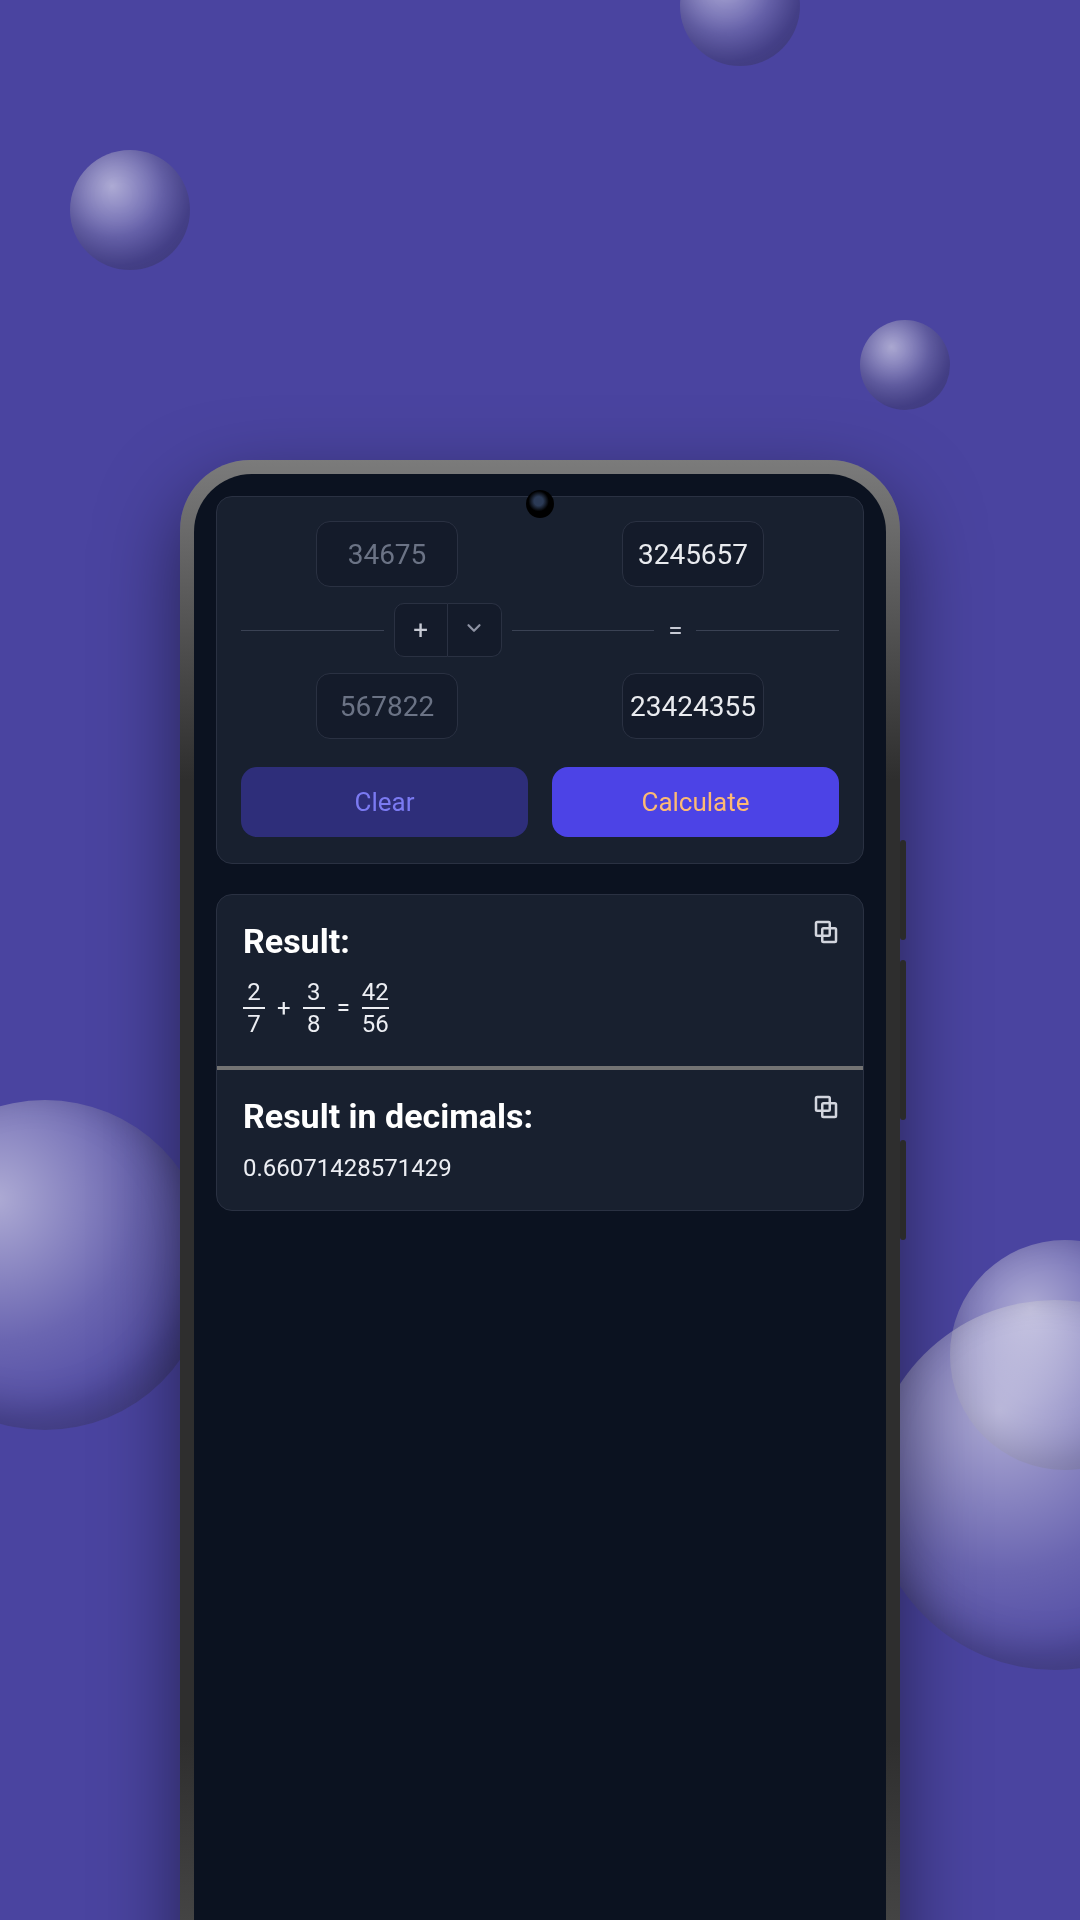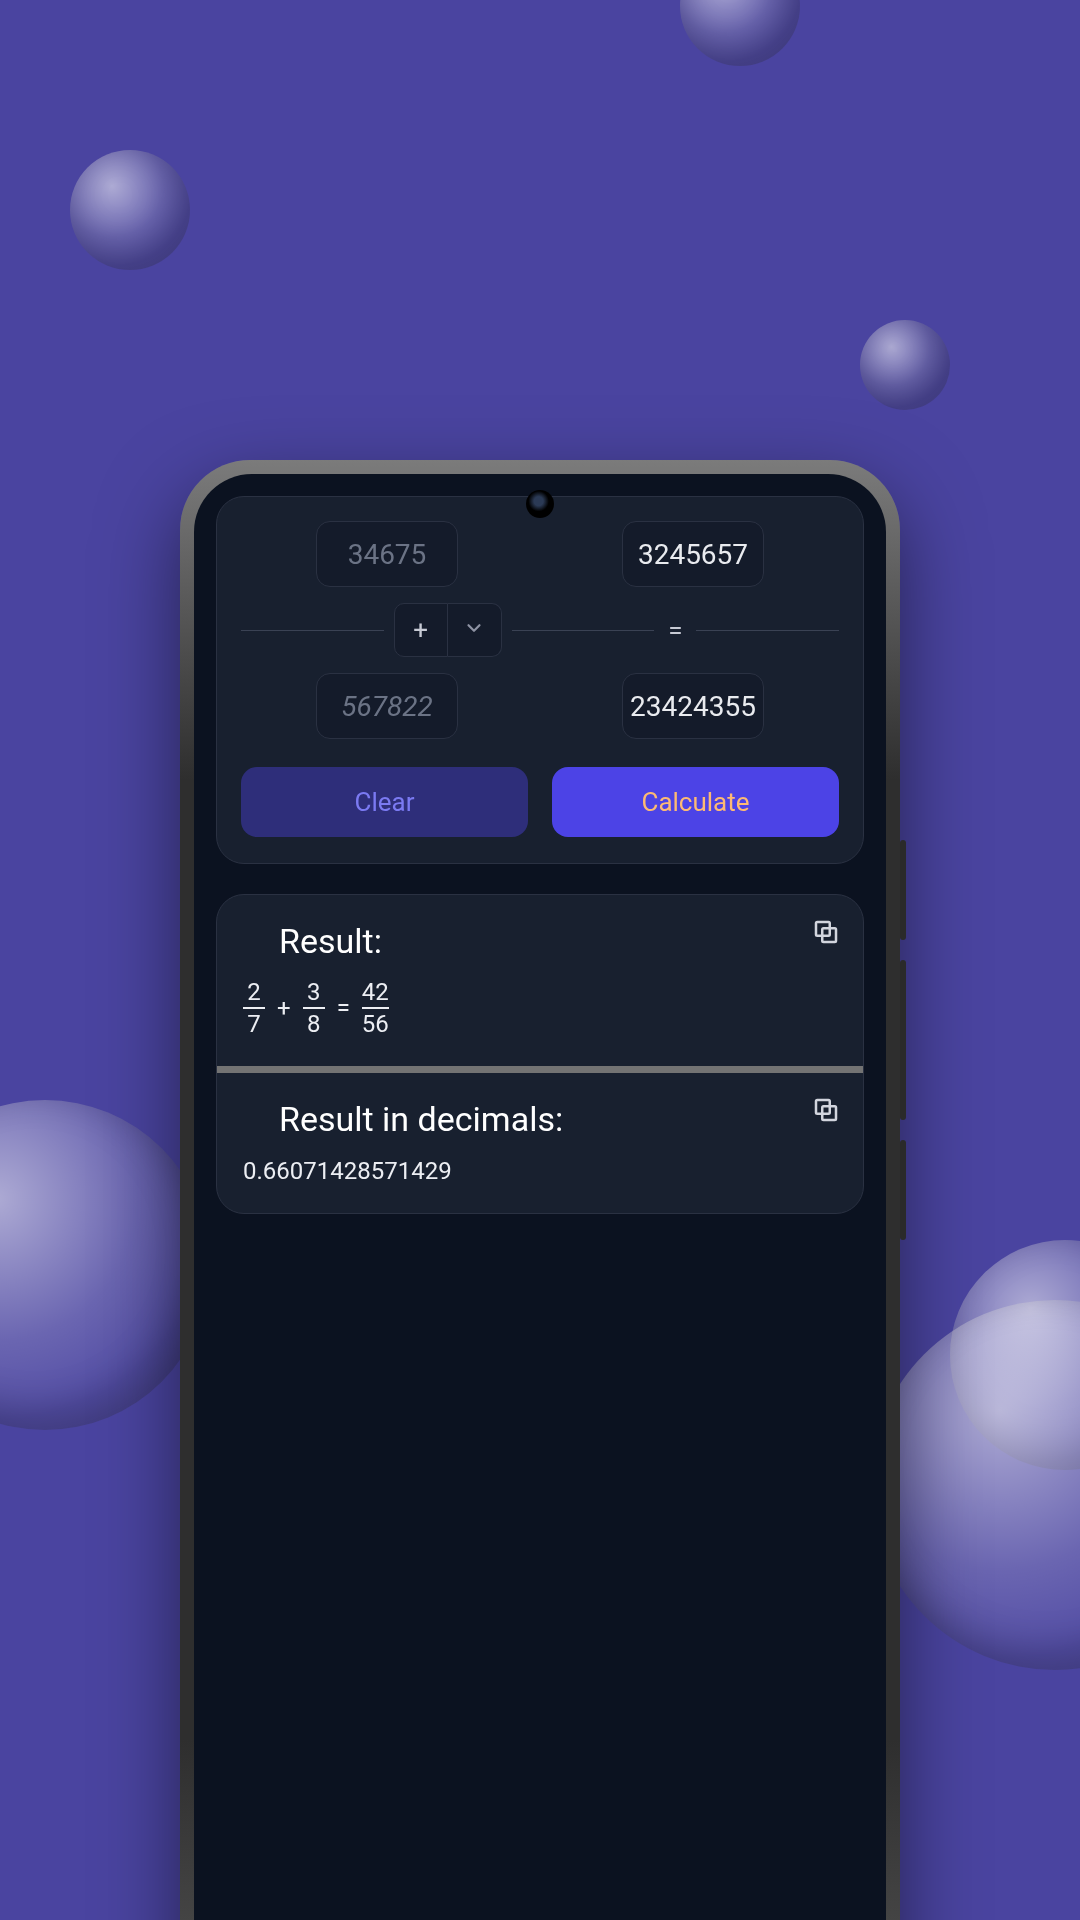--- a/index.html
+++ b/index.html
@@ -62,21 +62,21 @@
     top: 16px; left: 50%; transform: translateX(-50%);
     width: 28px; height: 28px; border-radius: 50%;
     background: radial-gradient(circle at 45% 40%, #2b3a55 0 20%, #000 45%);
   }
 
   
   .card {
     width: 100%;
     background: #18202f;
     border: 1px solid #2a3142;
-    border-radius: 28px;
+    border-radius: 16px;
   }
   .calc-card { padding: 24px 24px 26px 24px; }
 
   .frac-row { display:flex; align-items:center; gap:14px; }
   .num-input {
     width: 142px; height: 66px;
     background: #141b2a;
     border: 1px solid #2a3142;
     border-radius: 14px;
     color: #6b7385;
@@ -111,22 +111,22 @@
     flex:1; height:70px; border-radius:16px;
     display:flex; align-items:center; justify-content:center;
     font-size:26px;
   }
   .btn-clear { background:#2e2e7a; color:#7b7af2;}
   .btn-calc  { background:#4c43e6; color:#fdba74;}
 
   
   .result-card { margin-top:30px; }
   .result-sec { padding:26px 26px 28px 26px; position:relative; }
-  .result-sec + .result-sec { border-top:7px solid #737373; }
-  .result-title { color:#fff; font-size:34px; font-weight:400; margin-bottom:18px;margin-left:36px;}
+  .result-sec + .result-sec { border-top:4px solid #737373; }
+  .result-title { color:#fff; font-size:34px; font-weight:700; margin-bottom:18px;}
   .copy-icon { position:absolute; top:22px; right:22px; }
   .copy-icon svg{stroke:#d2d5de;}
 
   .math { display:flex; align-items:center; gap:12px; color:#eceef3; font-size:24px;}
   .mini-frac { display:flex; flex-direction:column; align-items:center; line-height:1.1;}
   .mini-frac .d { border-top:2px solid #eceef3; padding-top:2px; margin-top:2px; min-width:22px; text-align:center;}
   .dec { color:#eceef3; font-size:24px;}
 </style>
 </head>
 <body>
@@ -165,21 +165,21 @@
                 <polyline points="6 9 12 15 18 9"></polyline>
               </svg>
           </span>
         </div>
         <div class="hline"></div>
         <div class="eq">=</div>
         <div class="hline"></div>
       </div>
 
       <div class="frac-row">
-        <div class="frac-block" style="flex:1;font-style:italic;">
+        <div class="frac-block" style="flex:1;">
           <div class="num-input">567822</div>
         </div>
         <div class="frac-block" style="flex:1;justify-content:center;">
           <div class="num-input filled">23424355</div>
         </div>
       </div>
 
       <div class="btn-row">
         <div class="btn btn-clear">Clear</div>
         <div class="btn btn-calc">Calculate</div>

